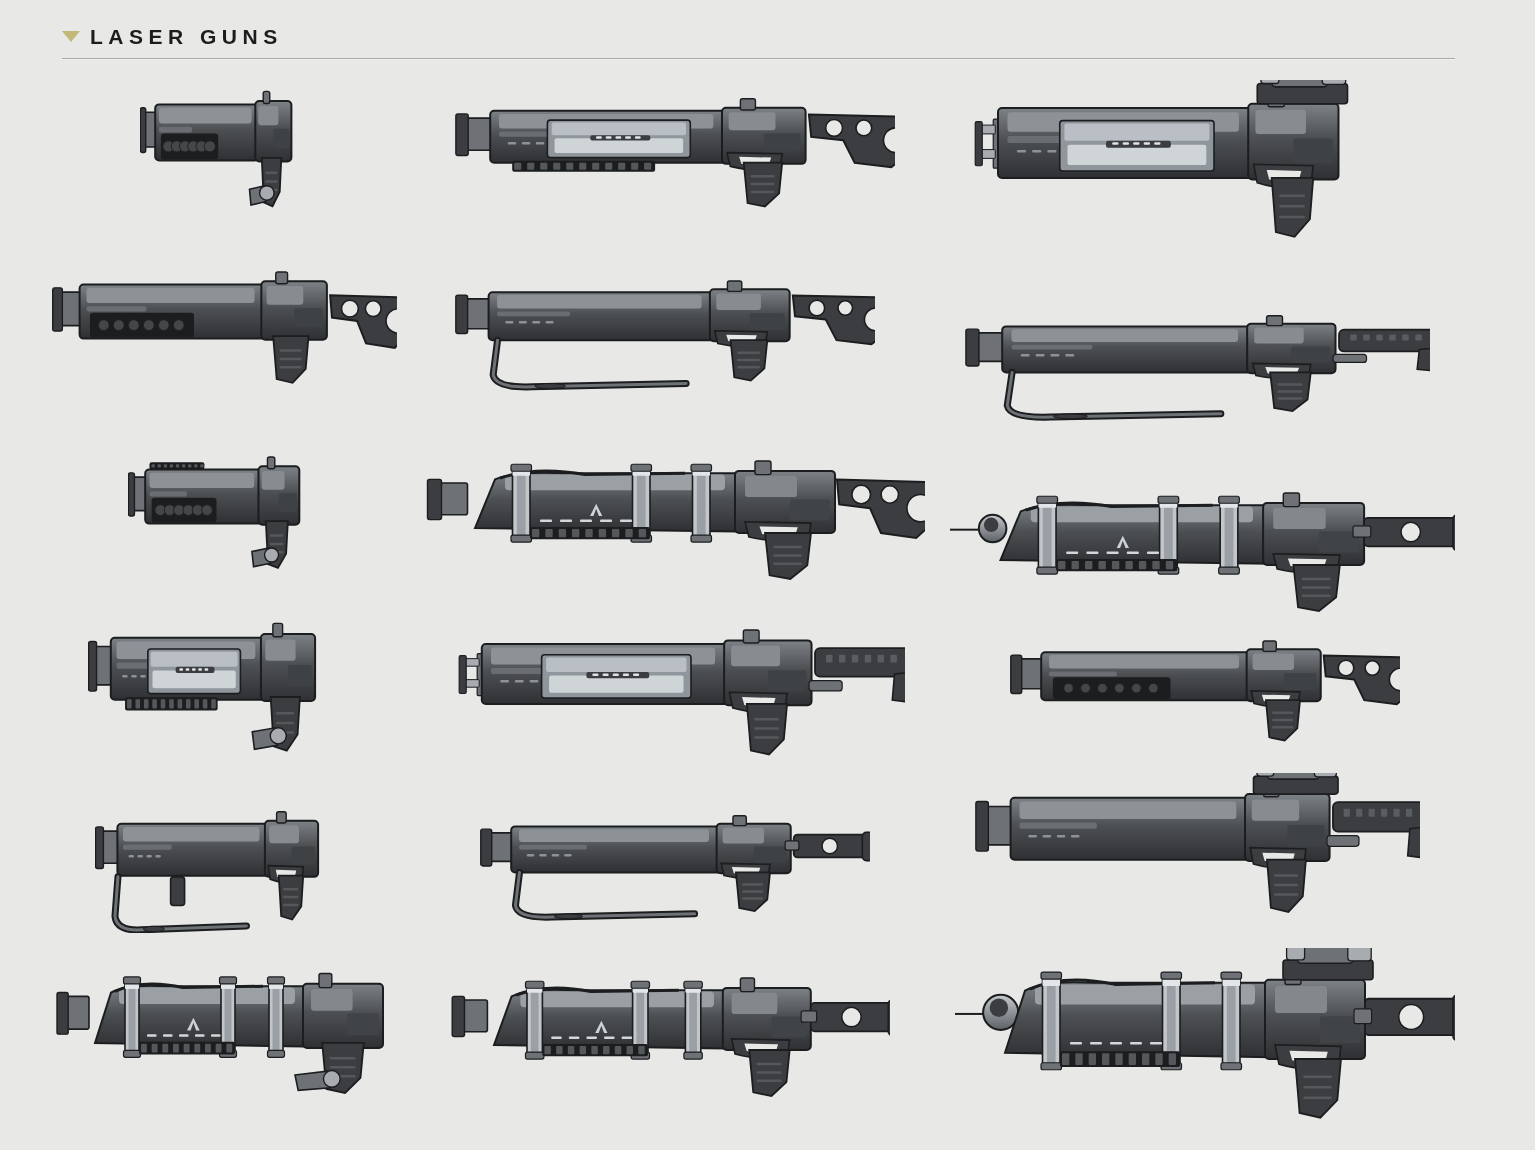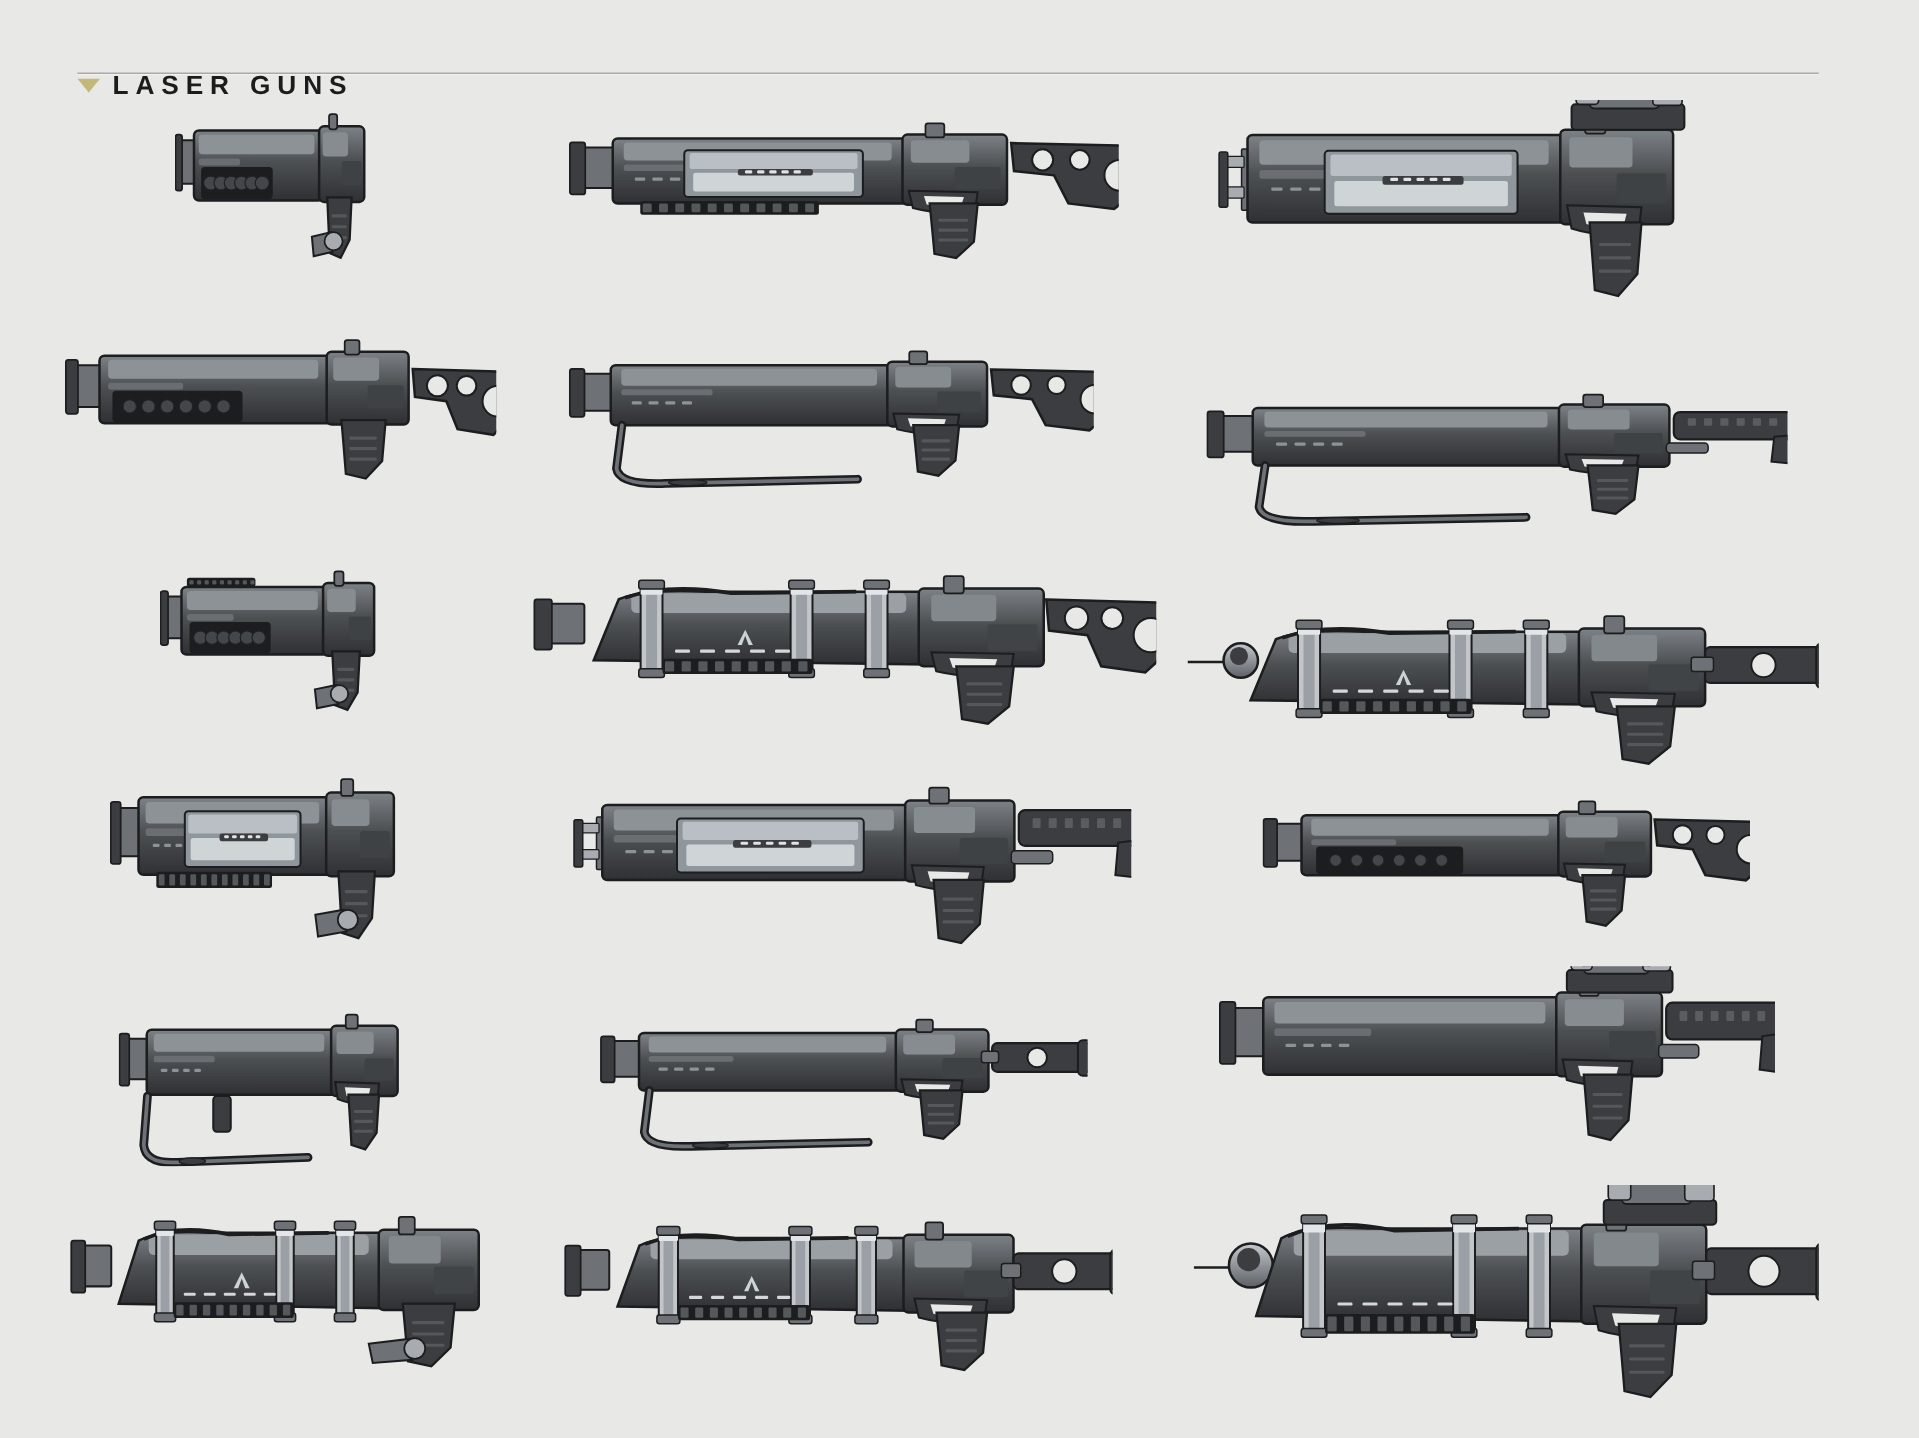--- a/index.html
+++ b/index.html
@@ -7,21 +7,21 @@
     width:1535px;height:1150px;
     background:#e8e8e6;
     font-family:"Liberation Sans", sans-serif;
     overflow:hidden;
     position:relative;
   }
   #sheet{position:absolute;inset:0;background:#e8e8e6;}
 
   
   #header{position:absolute;left:0;top:0;width:1535px;height:68px;}
-  #hdr-row{position:absolute;left:62px;top:26px;display:flex;align-items:center;gap:10px;margin-top:32px;}
+  #hdr-row{position:absolute;left:62px;top:26px;display:flex;align-items:center;gap:10px;}
   #tri{width:0;height:0;border-left:9px solid transparent;border-right:9px solid transparent;
        border-top:11px solid #c3b878;}
   #title{font-size:21px;font-weight:bold;letter-spacing:5.5px;color:#1c1c1c;
          font-family:"Liberation Sans", sans-serif;line-height:1;}
   #rule{position:absolute;left:62px;top:58px;width:1393px;height:2px;
         background:linear-gradient(to bottom,#a9a9a7 0%,#a9a9a7 50%,#f2f2f0 50%,#f2f2f0 100%);}
 
   
   #grid{position:absolute;left:0;top:68px;width:1535px;height:1082px;}
   .cell{position:absolute;}

